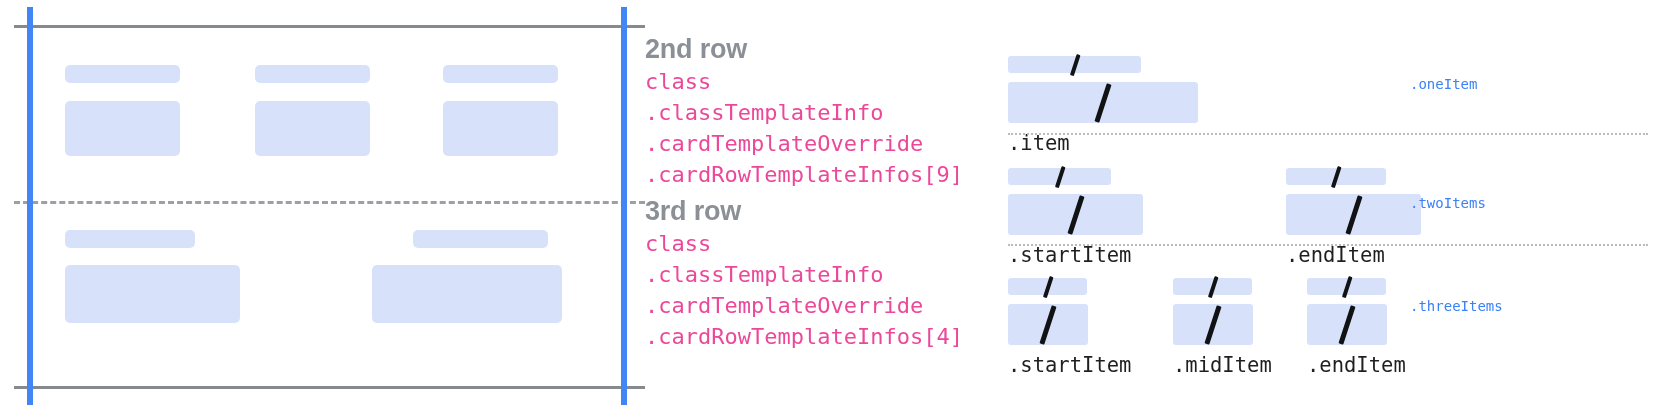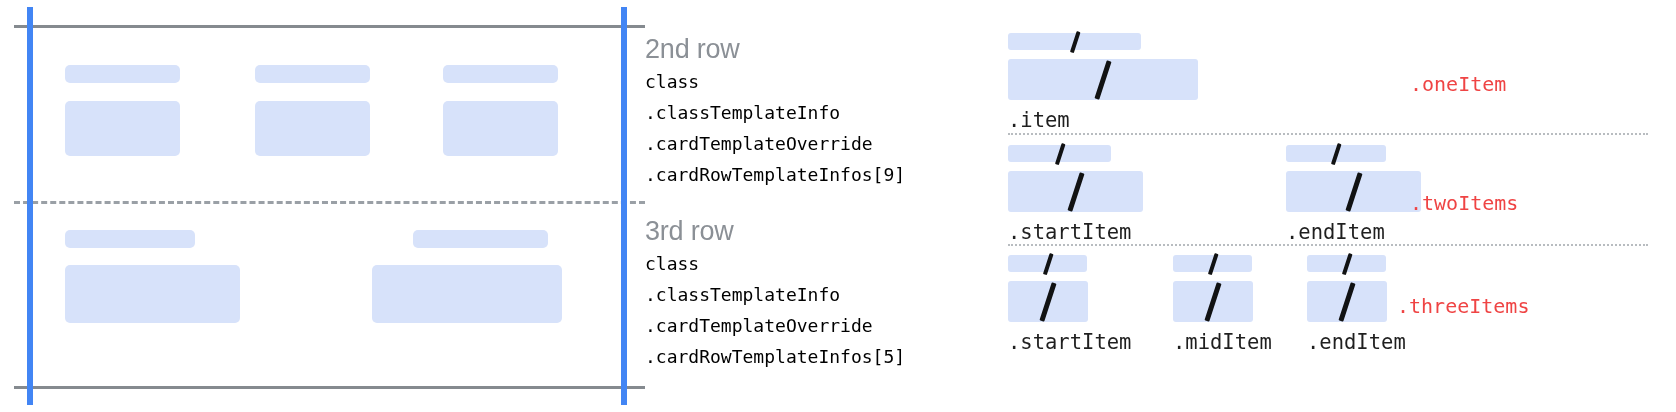--- a/index.html
+++ b/index.html
@@ -46,30 +46,30 @@
 
   
   .rowblock {
     position: absolute;
     left: 645px;
     width: 330px;
   }
   .rowblock .rowtitle {
     font-family: "Liberation Sans", sans-serif;
     font-size: 27px;
-    font-weight: normal;
+    font-weight: bold;
     color: #8b9096;
     line-height: 34px;
     letter-spacing: -0.2px;
     white-space: nowrap;
   }
   .rowblock .codeline {
     font-family: "DejaVu Sans Mono", monospace;
-    font-size: 18px;
-    color: #000000;
+    font-size: 22px;
+    color: #ec4899;
     line-height: 31px;
     white-space: pre;
   }
 
   
   .itempanel {
     position: absolute;
     left: 1000px;
     top: 0;
     width: 676px;
@@ -77,20 +77,21 @@
   }
   .sep-dotted {
     position: absolute;
     left: 8px;
     width: 640px;
     height: 0;
     border-top: 2px dotted #b8bcc0;
   }
   .item-col {
     position: absolute;
+    margin-top: 23px;
   }
   .slot {
     position: relative;
     background: #d7e2fa;
     border-radius: 3px;
   }
   .slot .slash {
     position: absolute;
     left: 50%;
     top: 50%;
@@ -106,22 +107,22 @@
   .item-caption {
     font-family: "DejaVu Sans Mono", monospace;
     font-size: 20.5px;
     color: #1f1f1f;
     white-space: pre;
     line-height: 26px;
   }
   .group-label {
     position: absolute;
     font-family: "DejaVu Sans Mono", monospace;
-    font-size: 20px;
-    color: #ef4444;
+    font-size: 14px;
+    color: #3b82f6;
     white-space: pre;
     line-height: 26px;
   }
 </style>
 </head>
 <body>
 
 <div id="stage">
 
   <div>
@@ -155,26 +156,26 @@
   </div>
 
   <div class="rowblock" style="top:32px;">
     <div class="rowtitle">2nd row</div>
     <div class="codeline">class</div>
     <div class="codeline">.classTemplateInfo</div>
     <div class="codeline">.cardTemplateOverride</div>
     <div class="codeline">.cardRowTemplateInfos[9]</div>
   </div>
 
-  <div class="rowblock" style="top:214px;">
+  <div class="rowblock" style="top:194px;">
     <div class="rowtitle">3rd row</div>
     <div class="codeline">class</div>
     <div class="codeline">.classTemplateInfo</div>
     <div class="codeline">.cardTemplateOverride</div>
-    <div class="codeline">.cardRowTemplateInfos[5]</div>
+    <div class="codeline">.cardRowTemplateInfos[4]</div>
   </div>
 
   <div class="itempanel">
 
     <div>
       <div class="item-col" style="left:8px; top:33px;">
         <div class="slot small" style="width:133px;">
           <span class="slash"></span>
         </div>
         <div class="slot big" style="width:190px; margin-top:9px;">
@@ -237,17 +238,17 @@
       <div class="item-col" style="left:307px; top:255px;">
         <div class="slot small" style="width:79px;">
           <span class="slash"></span>
         </div>
         <div class="slot big" style="width:80px; margin-top:9px;">
           <span class="slash"></span>
         </div>
         <div class="item-caption" style="margin-top:7px;">.endItem</div>
       </div>
 
-      <div class="group-label" style="left:397px; top:293px;">.threeItems</div>
+      <div class="group-label" style="left:410px; top:293px;">.threeItems</div>
     </div>
 
   </div>
 </div>
 
 </body></html>

